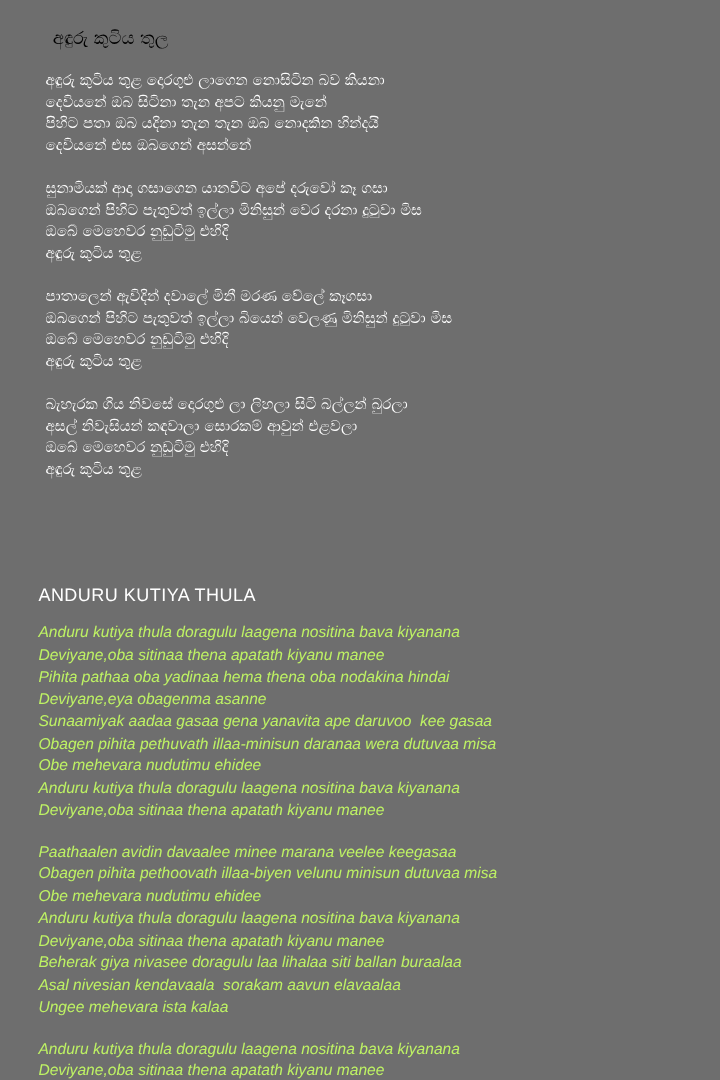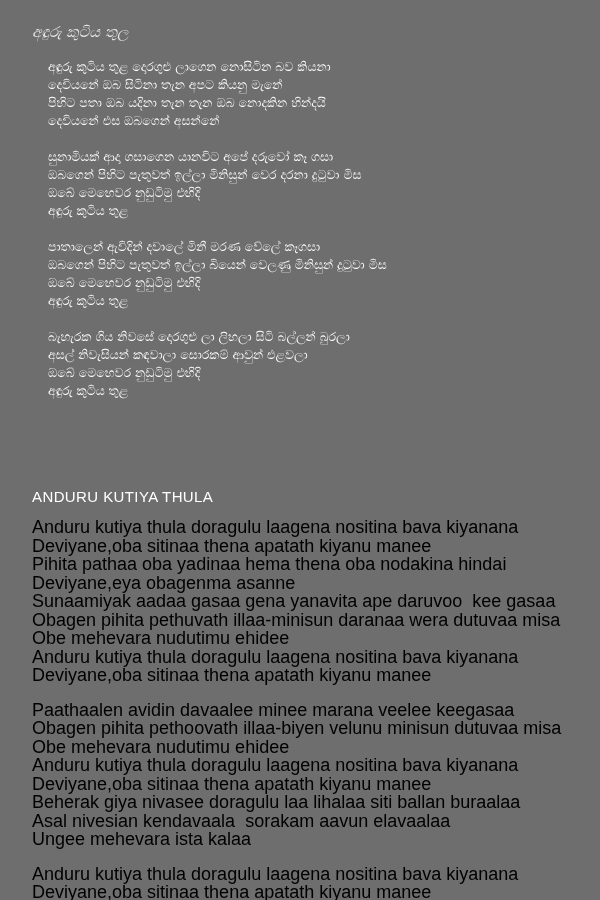--- a/index.html
+++ b/index.html
@@ -17,51 +17,51 @@
   .page {
     position: relative;
     width: 600px;
     height: 900px;
     box-sizing: border-box;
     padding: 22px 30px 0 32px;
   }
   .sinhala-title {
     font-size: 15px;
     line-height: 20px;
-    color: #e5e5e5;
-    margin: 0 0 16px 0;
+    color: #000000;
+    margin: 0 0 16px 12px;
     font-family: "DejaVu Sans", sans-serif;
     font-weight: normal;
-    font-style: italic;
   }
   .sinhala-block {
     font-size: 12.5px;
     line-height: 18px;
     color: #ffffff;
-    margin: 0 0 18px 16px;
+    margin: 0 0 18px 6px;
     font-family: "DejaVu Sans", sans-serif;
     white-space: pre-wrap;
   }
   .spacer {
     height: 70px;
   }
   .roman-title {
     font-size: 15px;
     line-height: 18px;
     letter-spacing: 0.4px;
     color: #ffffff;
     margin: 0 0 12px 0;
     font-weight: normal;
   }
   .roman-block {
-    font-size: 18px;
+    font-size: 13px;
     line-height: 18.5px;
-    color: #000000;
+    color: #bef264;
     margin: 0 0 16px 0;
     white-space: pre-wrap;
+    font-style: italic;
   }
   .roman-block:last-child {
     margin-bottom: 0;
   }
 </style>
 </head>
 <body>
 
 <div class="page">
 

